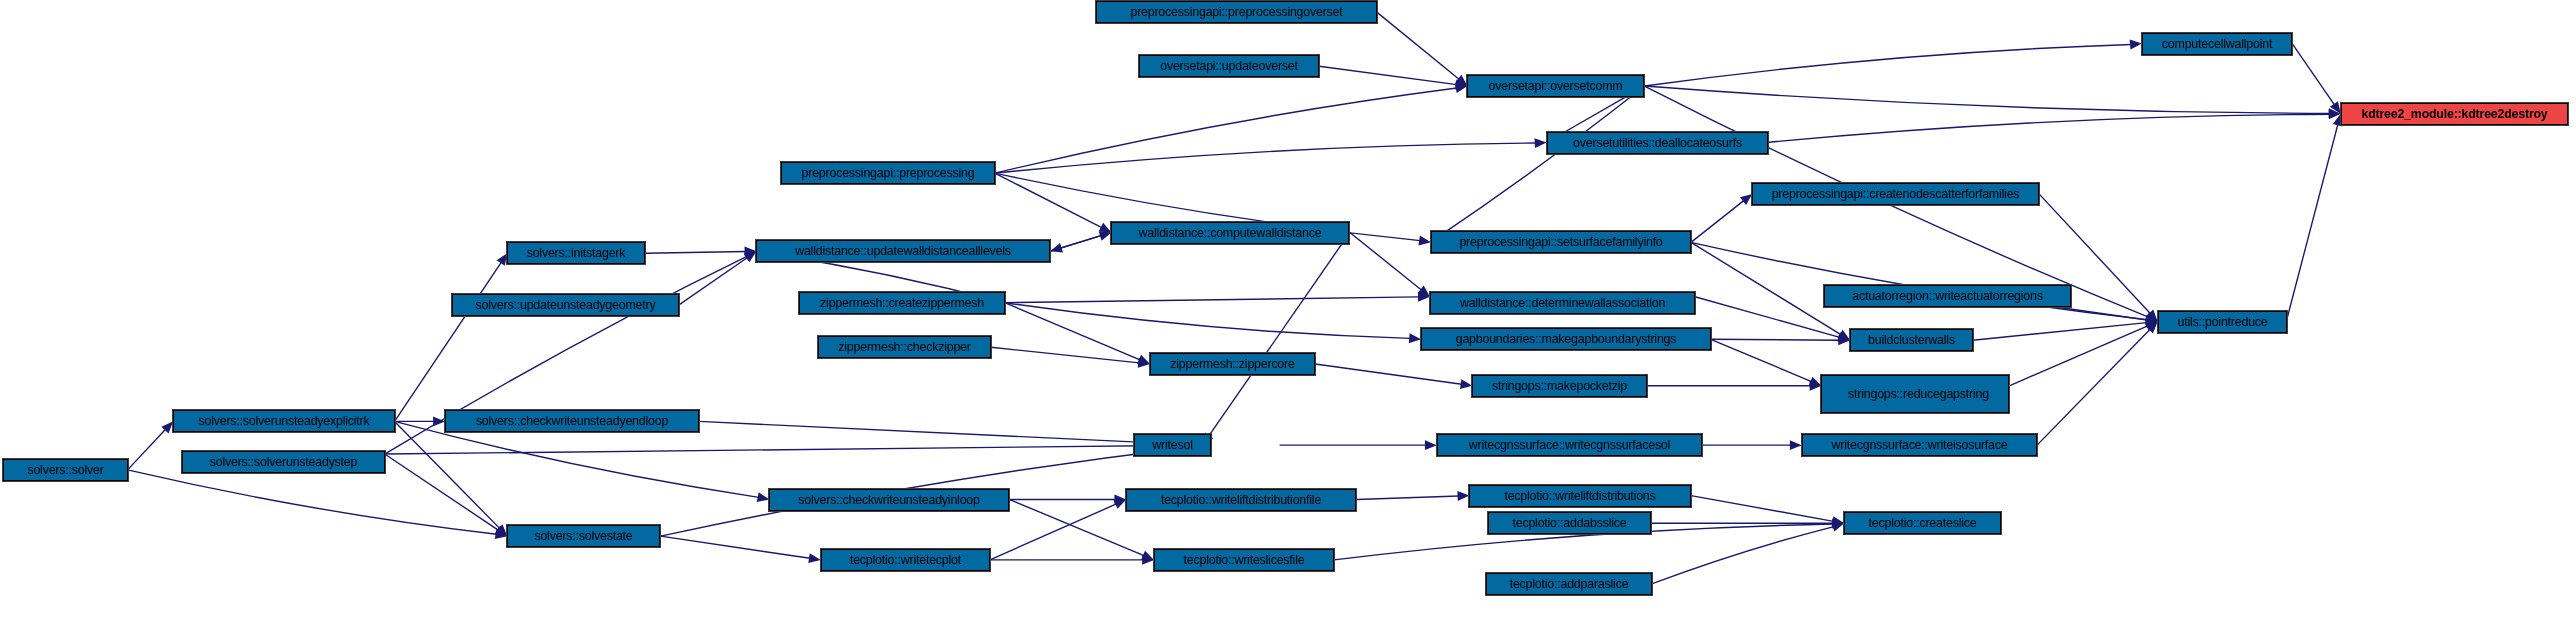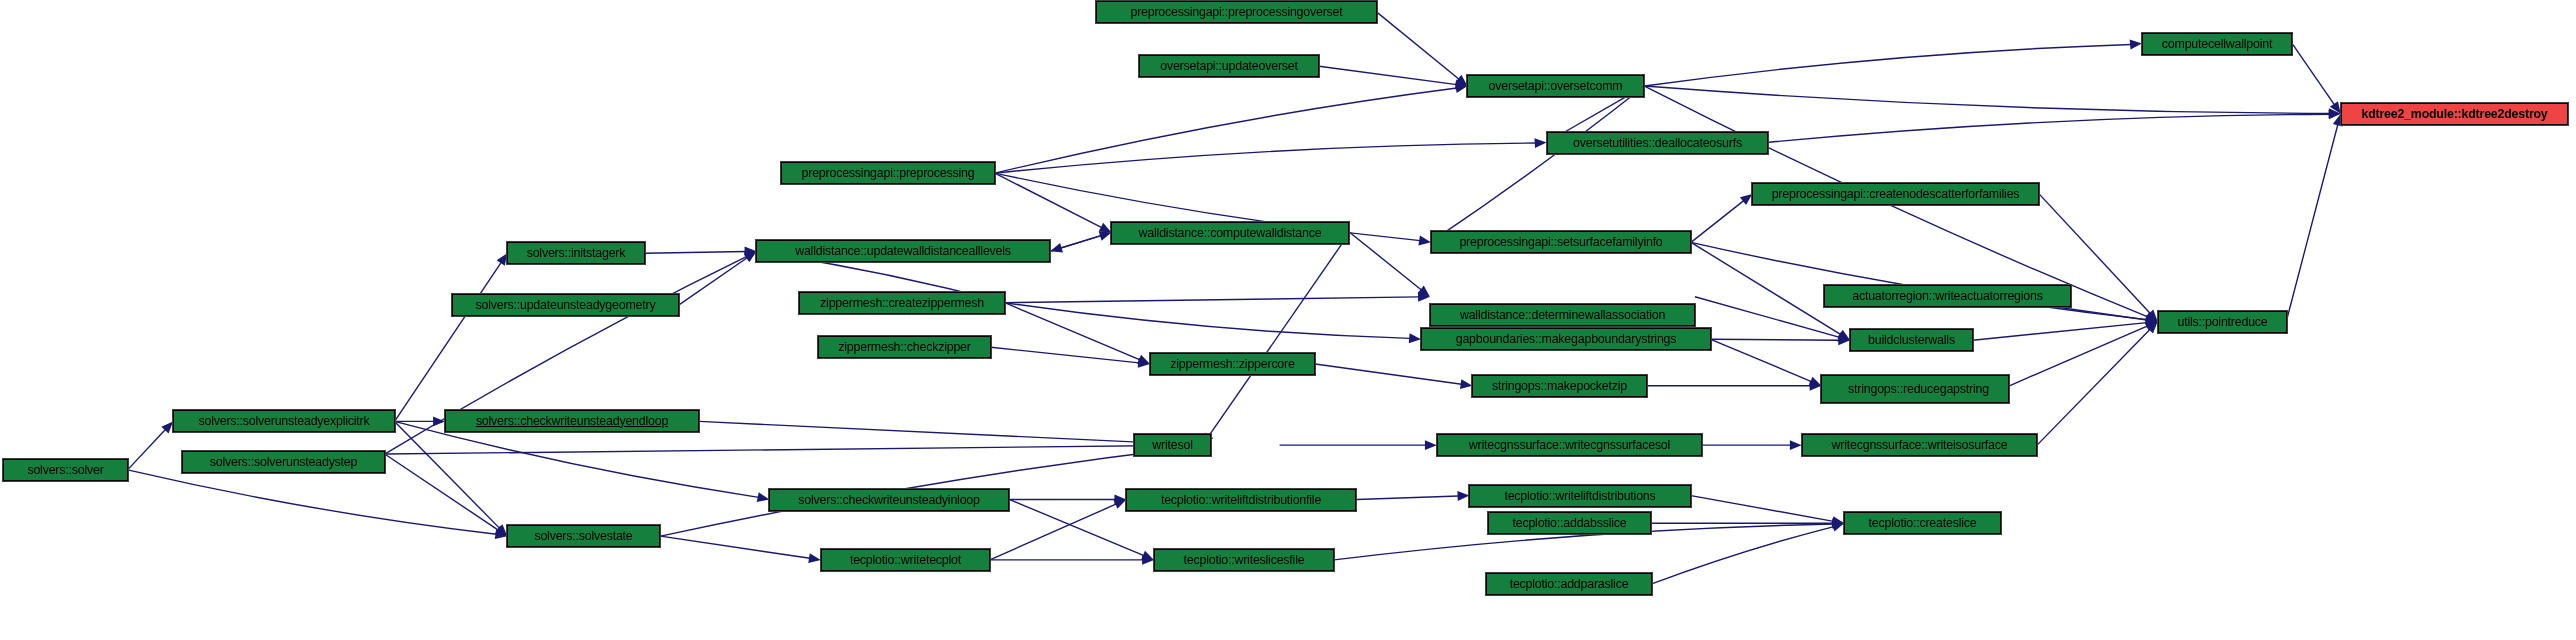--- a/index.html
+++ b/index.html
@@ -1,20 +1,20 @@
 <!DOCTYPE html>
 <html><head>
 <meta charset="utf-8">
 <style>
   html,body{margin:0;padding:0;background:#ffffff;}
   #canvas{position:relative;width:2576px;height:641px;background:#ffffff;
           font-family:"Liberation Sans","DejaVu Sans",sans-serif;}
   svg#edges{position:absolute;left:0;top:0;width:2576px;height:641px;overflow:visible;}
   .node{position:absolute;box-sizing:border-box;display:flex;align-items:center;
-        justify-content:center;background:#15803d;border:1px solid #000000;
+        justify-content:center;background:#0369a1;border:1px solid #000000;
         outline:1px solid #404040;color:#000000;white-space:nowrap;
         font-size:12.4px;line-height:1;letter-spacing:-0.2px;padding:0 5px;}
   .node.current{background:#ef4444;font-weight:bold;}
 </style>
 </head>
 <body>
 
 <div id="canvas">
   <svg id="edges" viewBox="0 0 2605 648" preserveAspectRatio="none">
       <g>
@@ -295,21 +295,21 @@
       </div>
       <div class="node" style="left: 507px; top: 242px; width: 138px; height: 22px;">
         <span>solvers::initstagerk</span>
       </div>
       <div class="node" style="left: 756px; top: 240px; width: 294px; height: 22px;">
         <span>walldistance::updatewalldistancealllevels</span>
       </div>
       <div class="node" style="left: 1824px; top: 285px; width: 247px; height: 22px;">
         <span>actuatorregion::writeactuatorregions</span>
       </div>
-      <div class="node" style="left: 1430px; top: 304px; width: 265px; height: 22px;">
+      <div class="node" style="left: 1430px; top: 292px; width: 265px; height: 22px;">
         <span>walldistance::determinewallassociation</span>
       </div>
       <div class="node" style="left: 2158px; top: 311px; width: 129px; height: 22px;">
         <span>utils::pointreduce</span>
       </div>
       <div class="node" style="left: 452px; top: 294px; width: 227px; height: 22px;">
         <span>solvers::updateunsteadygeometry</span>
       </div>
       <div class="node" style="left: 799px; top: 292px; width: 206px; height: 22px;">
         <span>zippermesh::createzippermesh</span>
@@ -322,27 +322,27 @@
       </div>
       <div class="node" style="left: 818px; top: 336px; width: 173px; height: 22px;">
         <span>zippermesh::checkzipper</span>
       </div>
       <div class="node" style="left: 1150px; top: 353px; width: 165px; height: 22px;">
         <span>zippermesh::zippercore</span>
       </div>
       <div class="node" style="left: 1472px; top: 375px; width: 175px; height: 22px;">
         <span>stringops::makepocketzip</span>
       </div>
-      <div class="node" style="left: 1821px; top: 375px; width: 188px; height: 28px; padding-left: 12px;">
+      <div class="node" style="left: 1821px; top: 375px; width: 188px; height: 38px; padding-left: 12px;">
         <span>stringops::reducegapstring</span>
       </div>
       <div class="node" style="left: 173px; top: 410px; width: 222px; height: 22px;">
         <span>solvers::solverunsteadyexplicitrk</span>
       </div>
-      <div class="node" style="left: 445px; top: 410px; width: 254px; height: 22px; text-decoration: underline;">
+      <div class="node" style="left: 445px; top: 410px; width: 254px; height: 22px;">
         <span>solvers::checkwriteunsteadyendloop</span>
       </div>
       <div class="node" style="left: 1134px; top: 434px; width: 77px; height: 22px;">
         <span>writesol</span>
       </div>
       <div class="node" style="left: 1437px; top: 434px; width: 265px; height: 22px;">
         <span>writecgnssurface::writecgnssurfacesol</span>
       </div>
       <div class="node" style="left: 1802px; top: 434px; width: 235px; height: 22px;">
         <span>writecgnssurface::writeisosurface</span>

